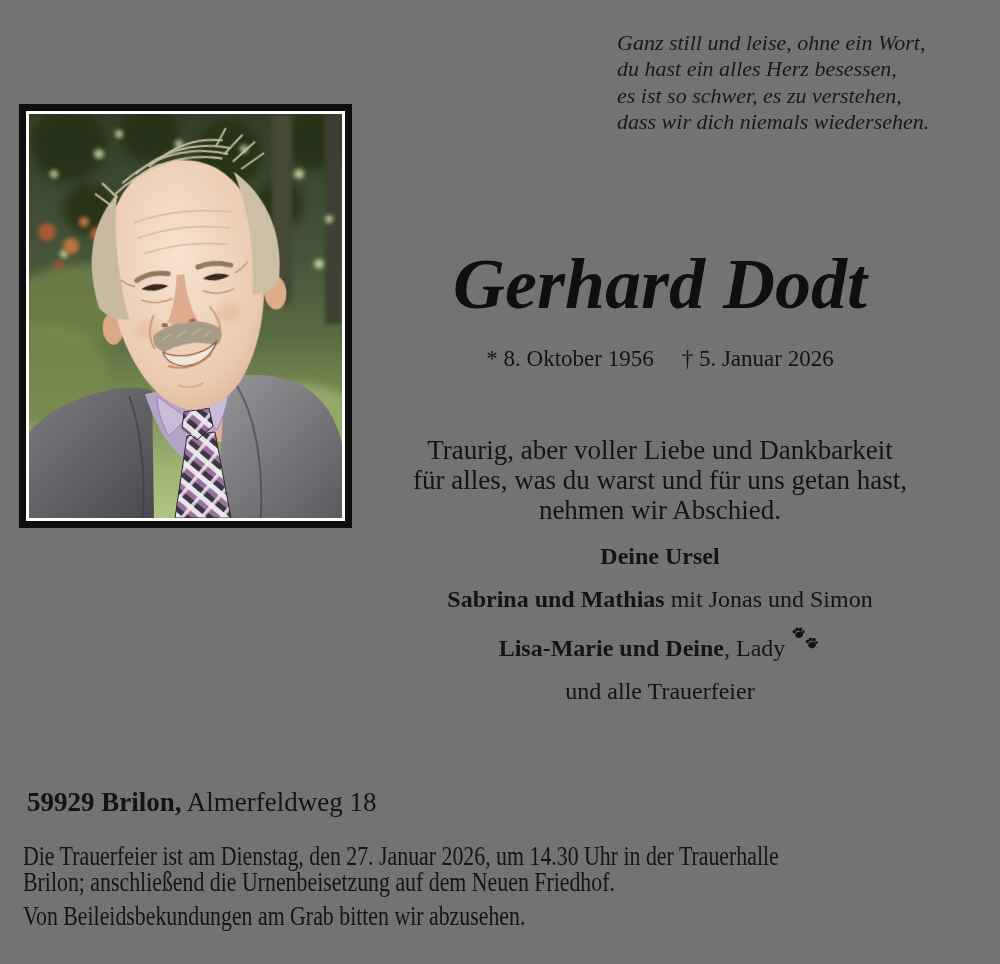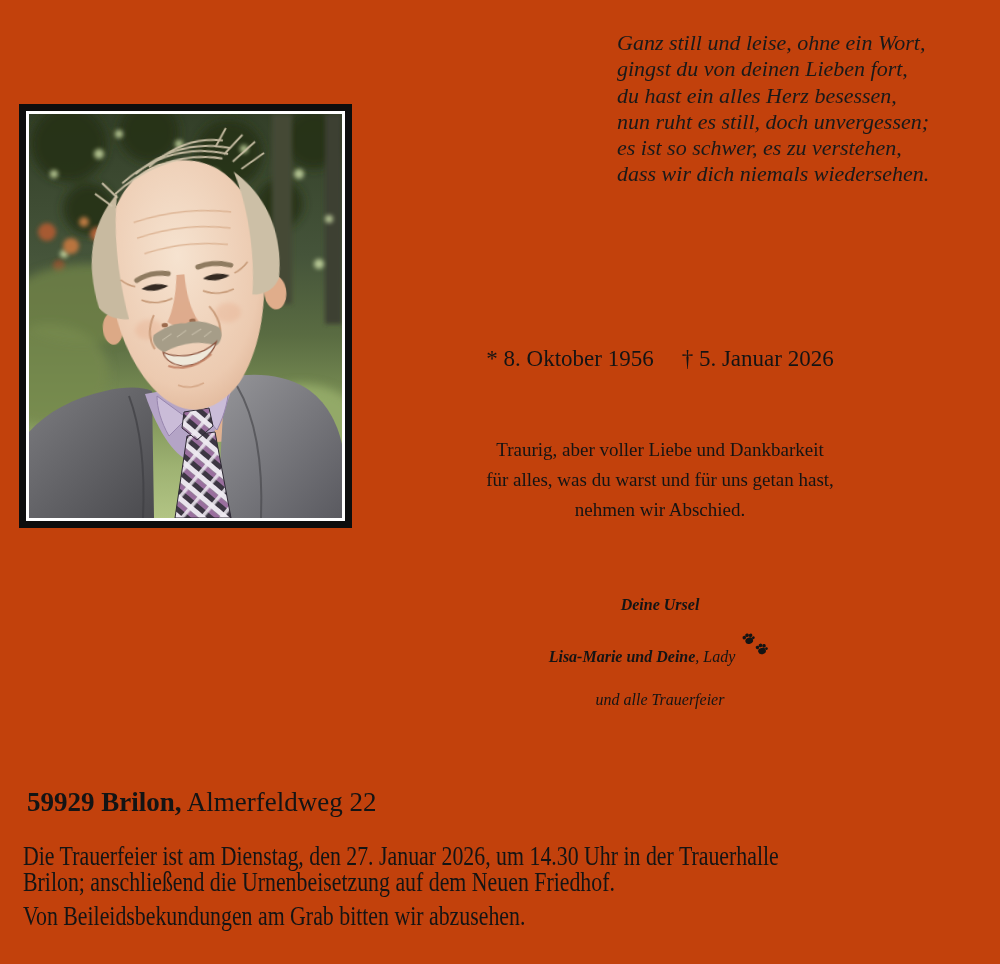--- a/index.html
+++ b/index.html
@@ -1,57 +1,55 @@
 <!DOCTYPE html>
 <html><head>
 <meta charset="utf-8">
 <style>
   * { margin:0; padding:0; box-sizing:border-box; }
   html,body { width:1000px; height:964px; background:#ffffff; overflow:hidden;
               font-family:"Liberation Serif", serif; color:#141414; }
-  .stage { position:relative; width:1000px; height:964px; background:#c2410c; }
+  .stage { position:relative; width:1000px; height:964px; background:#737373; }
 
   
   .poem { position:absolute; left:617px; top:30px; font-style:italic;
           font-size:22px; line-height:26.3px; white-space:nowrap; color:#191919; }
 
   
   .photo-frame { position:absolute; left:19px; top:104px; width:333px; height:424px;
                  border:7px solid #0d0d0d; padding:3px; background:#ffffff; }
   .photo-frame svg { display:block; }
 
   
   .col { position:absolute; left:355px; width:610px; text-align:center; white-space:nowrap; }
   .name { top:248px; font-size:72px; font-weight:bold; font-style:italic;
           line-height:72px; color:#0f0f0f; }
   .dates { top:347px; font-size:23px; line-height:23px; }
   .dates .death { margin-left:28px; }
-  .condolence { top:435px; font-size:19px; line-height:30px; }
-  .family { top:593px; font-size:16px; line-height:24px;font-style:italic; }
+  .condolence { top:435px; font-size:27px; line-height:30px; }
+  .family { top:544px; font-size:24px; line-height:24px; }
   .family .fline { margin-bottom:19px; }
   .family b { font-weight:bold; }
   .paw { vertical-align:-2px; margin-left:4px; position:relative; top:-6px; }
 
   
   .address { position:absolute; left:27px; top:789px; font-size:27px; line-height:27px; white-space:nowrap; }
   .address b { font-weight:bold; }
   .notice { position:absolute; left:23px; top:843px; font-size:28px; line-height:25.5px;
             white-space:nowrap; transform:scaleX(0.78); transform-origin:0 0; }
   .notice .l3 { margin-top:9px; }
 </style>
 </head>
 <body>
 
 <div class="stage">
 
   <div class="poem">
     <div>Ganz still und leise, ohne ein Wort,</div>
-    <div>gingst du von deinen Lieben fort,</div>
     <div>du hast ein alles Herz besessen,</div>
-    <div>nun ruht es still, doch unvergessen;</div>
     <div>es ist so schwer, es zu verstehen,</div>
     <div>dass wir dich niemals wiedersehen.</div>
   </div>
 
   <div class="photo-frame">
     <svg width="313" height="404" viewBox="0 0 313 404">
       <defs>
         <linearGradient id="bgG" x1="0" y1="0" x2="0" y2="1">
           <stop offset="0" stop-color="#333f28"></stop>
             <stop offset="0.35" stop-color="#45543a"></stop>
@@ -227,32 +225,34 @@
           <path d="M160,221 L170,216"></path>
             <path d="M172,224 L180,219"></path>
         </g>
         <path d="M130,236 C145,244 168,243 184,230 C178,245 162,253 148,251 C138,249 131,243 130,236 Z" fill="#efe8da" stroke="#8a523d" stroke-width="1.2"></path>
         <path d="M134,250 Q155,259 178,242" stroke="#c28366" stroke-width="2" fill="none" opacity="0.9"></path>
         <path d="M142,270 Q154,276 168,270" stroke="#cf9f7d" stroke-width="1.5" fill="none" opacity="0.8"></path>
       </g>
     </svg>
   </div>
 
+  <div class="col name">Gerhard Dodt</div>
   <div class="col dates">
     <span class="birth">* 8. Oktober 1956</span><span class="death">† 5. Januar 2026</span>
   </div>
 
   <div class="col condolence">
     <div>Traurig, aber voller Liebe und Dankbarkeit</div>
     <div>für alles, was du warst und für uns getan hast,</div>
     <div>nehmen wir Abschied.</div>
   </div>
 
   <div class="col family">
     <div class="fline"><b>Deine Ursel</b></div>
+    <div class="fline"><b>Sabrina und Mathias</b><span> mit Jonas und Simon</span></div>
     <div class="fline"><b>Lisa-Marie und Deine</b><span>, Lady</span><svg class="paw" width="32" height="28" viewBox="0 0 34 30">
         <g fill="#141414">
           <g transform="translate(10,9) rotate(-18)">
             <ellipse cx="0" cy="2.6" rx="4.2" ry="3.4"></ellipse>
             <circle cx="-4" cy="-2.2" r="1.9"></circle>
               <circle cx="-0.4" cy="-3.6" r="2"></circle>
             <circle cx="3.2" cy="-2.4" r="1.9"></circle>
               <circle cx="5.2" cy="1" r="1.5"></circle>
           </g>
           <g transform="translate(24,20) rotate(-12)">
@@ -261,21 +261,21 @@
               <circle cx="-0.4" cy="-3.6" r="2"></circle>
             <circle cx="3.2" cy="-2.4" r="1.9"></circle>
               <circle cx="5.2" cy="1" r="1.5"></circle>
           </g>
         </g>
       </svg></div>
     <div class="fline"><span>und alle Trauerfeier</span></div>
   </div>
 
   <div class="address">
-    <b>59929 Brilon,</b><span> Almerfeldweg 22</span>
+    <b>59929 Brilon,</b><span> Almerfeldweg 18</span>
   </div>
 
   <div class="notice">
     <div>Die Trauerfeier ist am Dienstag, den 27. Januar 2026, um 14.30 Uhr in der Trauerhalle</div>
     <div>Brilon; anschließend die Urnenbeisetzung auf dem Neuen Friedhof.</div>
     <div class="l3">Von Beileidsbekundungen am Grab bitten wir abzusehen.</div>
   </div>
 
 </div>
 

